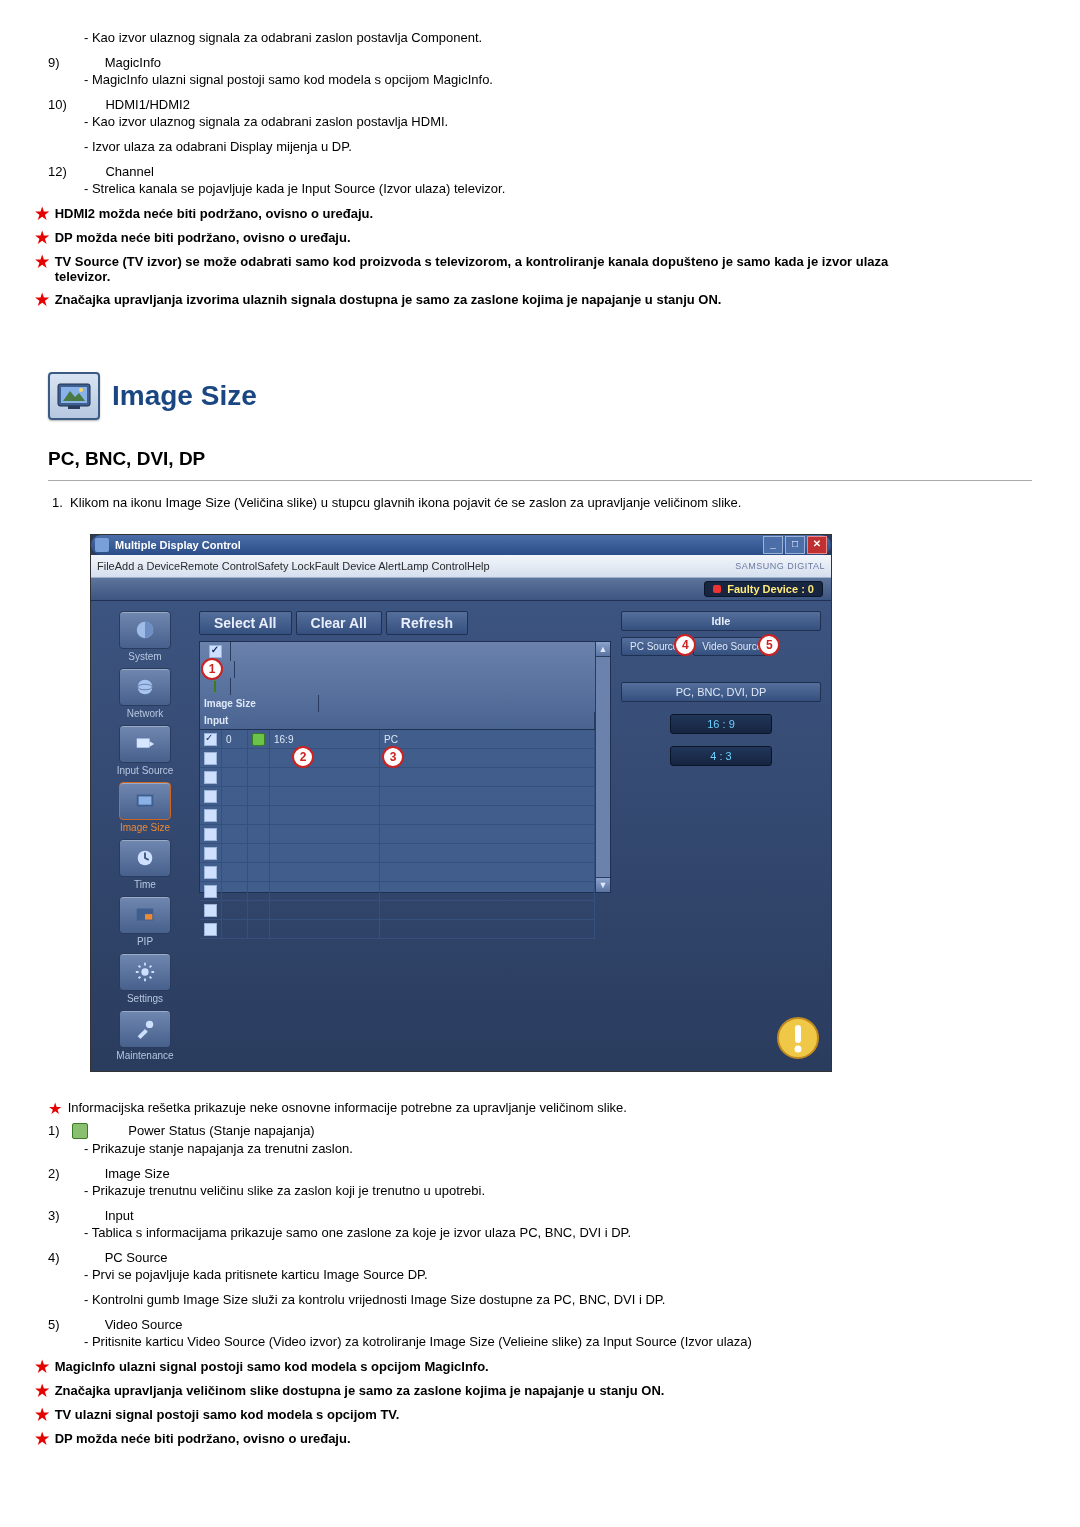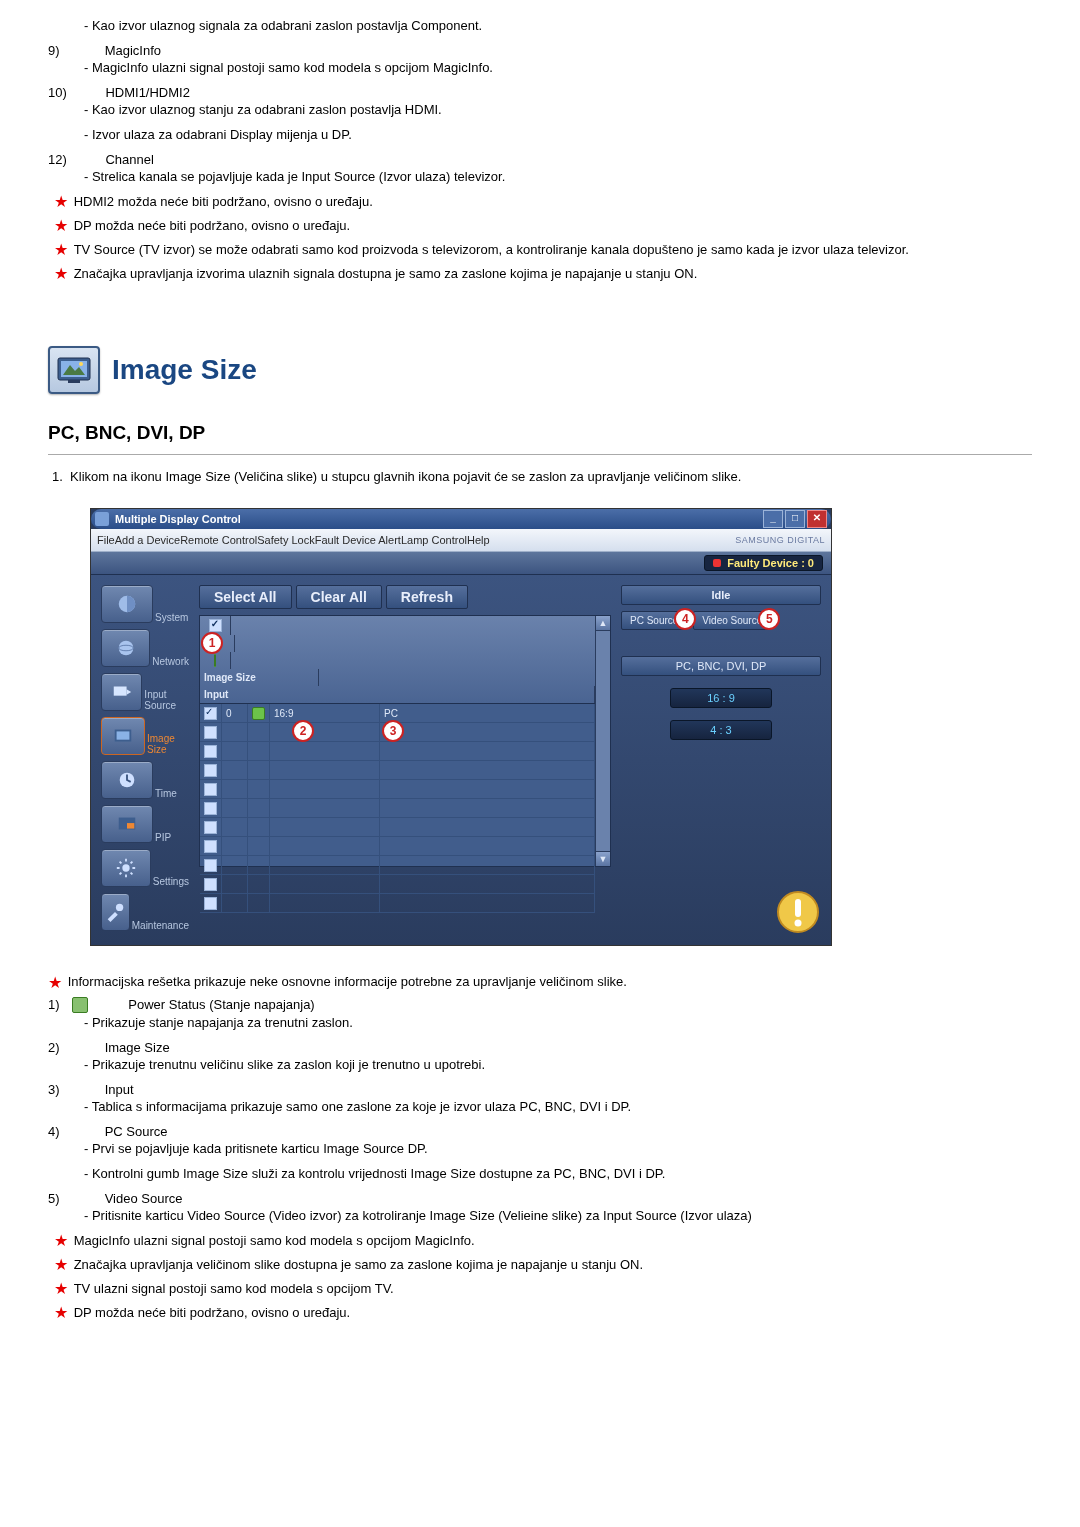--- a/index.html
+++ b/index.html
@@ -5,39 +5,39 @@
   html, body {
     margin: 0;
     padding: 0;
     background: #ffffff;
     font-family: Verdana, Arial, sans-serif;
     font-size: 13px;
     color: #000;
     width: 1080px;
   }
   .page {
-    padding: 16px 30px 60px 30px;
+    padding: 28px 30px 60px 30px;
   }
   .item-line {
     margin: 6px 0 0 18px;
   }
   .item-num {
     display: inline-block;
     min-width: 18px;
   }
   .item-label {
     display: inline;
     margin-left: 35px;
   }
   .item-desc {
     margin: 2px 0 10px 54px;
   }
   .star-line {
-    margin: 8px 0 0 24px;
-    font-weight: normal;
+    margin: 8px 0 0 5px;
+    font-weight: bold;
   }
   .star {
     color: #e60000;
     font-size: 16px;
     display: inline-block;
     width: 16px;
     vertical-align: top;
     line-height: 16px;
   }
   .star-plain {
@@ -177,22 +177,22 @@
     min-height: 350px;
   }
   .sidebar {
     width: 88px;
     display: flex;
     flex-direction: column;
     gap: 6px;
   }
   .side-item {
     display: flex;
-    flex-direction: row;
-    align-items: flex-end;
+    flex-direction: column;
+    align-items: center;
     gap: 2px;
     color: #b7c7e0;
     font-size: 10px;
     cursor: pointer;
   }
   .side-item.active { color: #ee8833; }
   .side-icon {
     width: 50px; height: 36px;
     border-radius: 4px;
     background: linear-gradient(#7088b0, #47608c);
@@ -394,21 +394,21 @@
   <div class="item-line">
     <span class="item-num">9)</span>
     <span class="item-label">MagicInfo</span>
   </div>
   <div class="item-desc">- MagicInfo ulazni signal postoji samo kod modela s opcijom MagicInfo.</div>
 
   <div class="item-line">
     <span class="item-num">10)</span>
     <span class="item-label">HDMI1/HDMI2</span>
   </div>
-  <div class="item-desc">- Kao izvor ulaznog stanju za odabrani zaslon postavlja HDMI.</div>
+  <div class="item-desc">- Kao izvor ulaznog signala za odabrani zaslon postavlja HDMI.</div>
 
   <div class="item-desc">- Izvor ulaza za odabrani Display mijenja u DP.</div>
 
   <div class="item-line">
     <span class="item-num">12)</span>
     <span class="item-label">Channel</span>
   </div>
   <div class="item-desc">- Strelica kanala se pojavljuje kada je Input Source (Izvor ulaza) televizor.</div>
 
   <div class="star-line">

